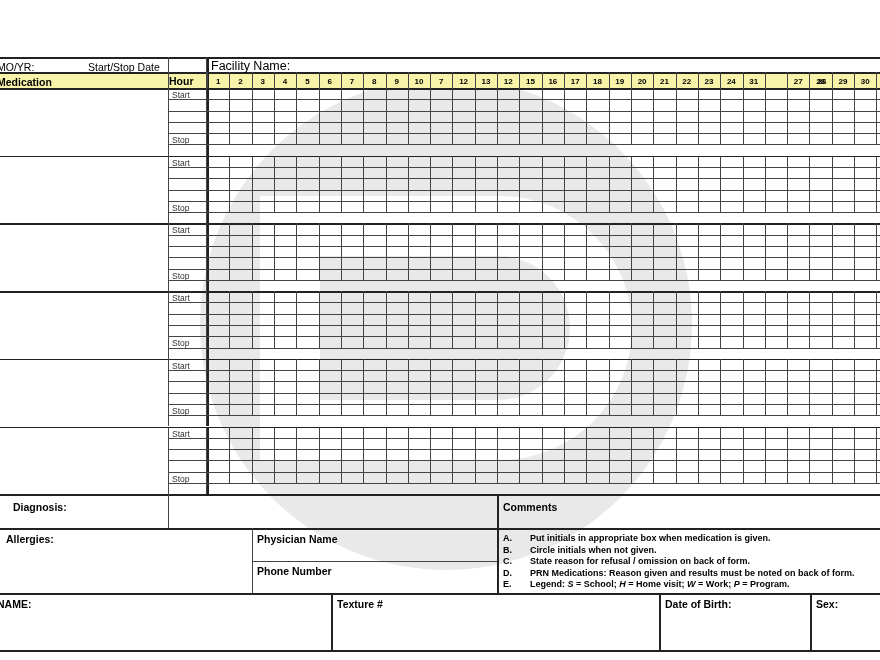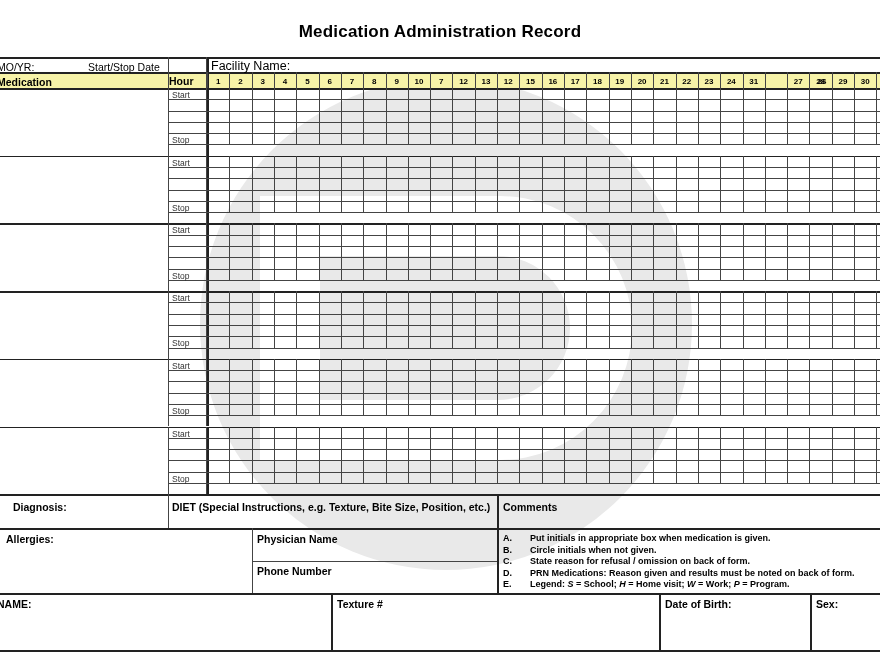--- a/index.html
+++ b/index.html
@@ -47,21 +47,20 @@
 
   <div class="wm-wrap">
     <div class="wm-circle"></div>
     <svg class="wm-glyph" viewBox="0 0 492 492">
 
       <path d="M60 118 H300 A132 132 0 0 1 300 382 H60 V118 Z
                M120 178 V322 H298 A72 72 0 0 0 298 178 Z" fill="#ffffff" fill-rule="evenodd"></path>
     </svg>
   </div>
 
-  <div class="title">Medication Administration Record</div>
 
   <div id="grid">
       <div class="cellwhite" style="left: -4px; top: 72px; width: 886px; height: 16px; background: rgb(247, 243, 168);"></div>
       <div class="ln lnh lnh2" style="left: -4px; top: 57px; width: 886px;"></div>
       <div class="ln lnh lnh2" style="left: -4px; top: 72px; width: 886px;"></div>
       <div class="ln lnh lnh2" style="left: -4px; top: 88px; width: 886px;"></div>
       <div class="ln lnv " style="left: 168px; top: 57px; height: 31px;"></div>
       <div class="ln lnv lnv2" style="left: 207px; top: 57px; height: 31px;"></div>
       <div class="ln lnv " style="left: 205.5px; top: 57px; height: 31px;"></div>
       <div class="ln lnv " style="left: 207px; top: 72px; height: 16px;"></div>
@@ -392,21 +391,20 @@
       <div class="ln lnv lnv2" style="left: 810px; top: 593px; height: 57px;"></div>
     </div>
 
   <div class="lbl" style="left:-3px;top:61px;">MO/YR:</div>
   <div class="lbl" style="left:88px;top:61px;">Start/Stop Date</div>
   <div class="lbl lbl-fac" style="left:211px;top:60px;">Facility Name:</div>
   <div class="lbl lbl-b" style="left:-3px;top:76px;">Medication</div>
   <div class="lbl lbl-b" style="left:169px;top:75px;">Hour</div>
 
   <div class="lbl lbl-b" style="left:13px;top:501px;">Diagnosis:</div>
-  <div class="lbl lbl-b" style="left:172px;top:501px;">DIET (Special Instructions, e.g. Texture, Bite Size, Position, etc.)</div>
   <div class="lbl lbl-b" style="left:503px;top:501px;">Comments</div>
   <div class="lbl lbl-b" style="left:6px;top:533px;">Allergies:</div>
   <div class="lbl lbl-b" style="left:257px;top:533px;">Physician Name</div>
   <div class="lbl lbl-b" style="left:257px;top:565px;">Phone Number</div>
 
   <div class="lbl lbl-b" style="left:-3px;top:598px;">NAME:</div>
   <div class="lbl lbl-b" style="left:337px;top:598px;">Texture #</div>
   <div class="lbl lbl-b" style="left:665px;top:598px;">Date of Birth:</div>
   <div class="lbl lbl-b" style="left:816px;top:598px;">Sex:</div>
 

